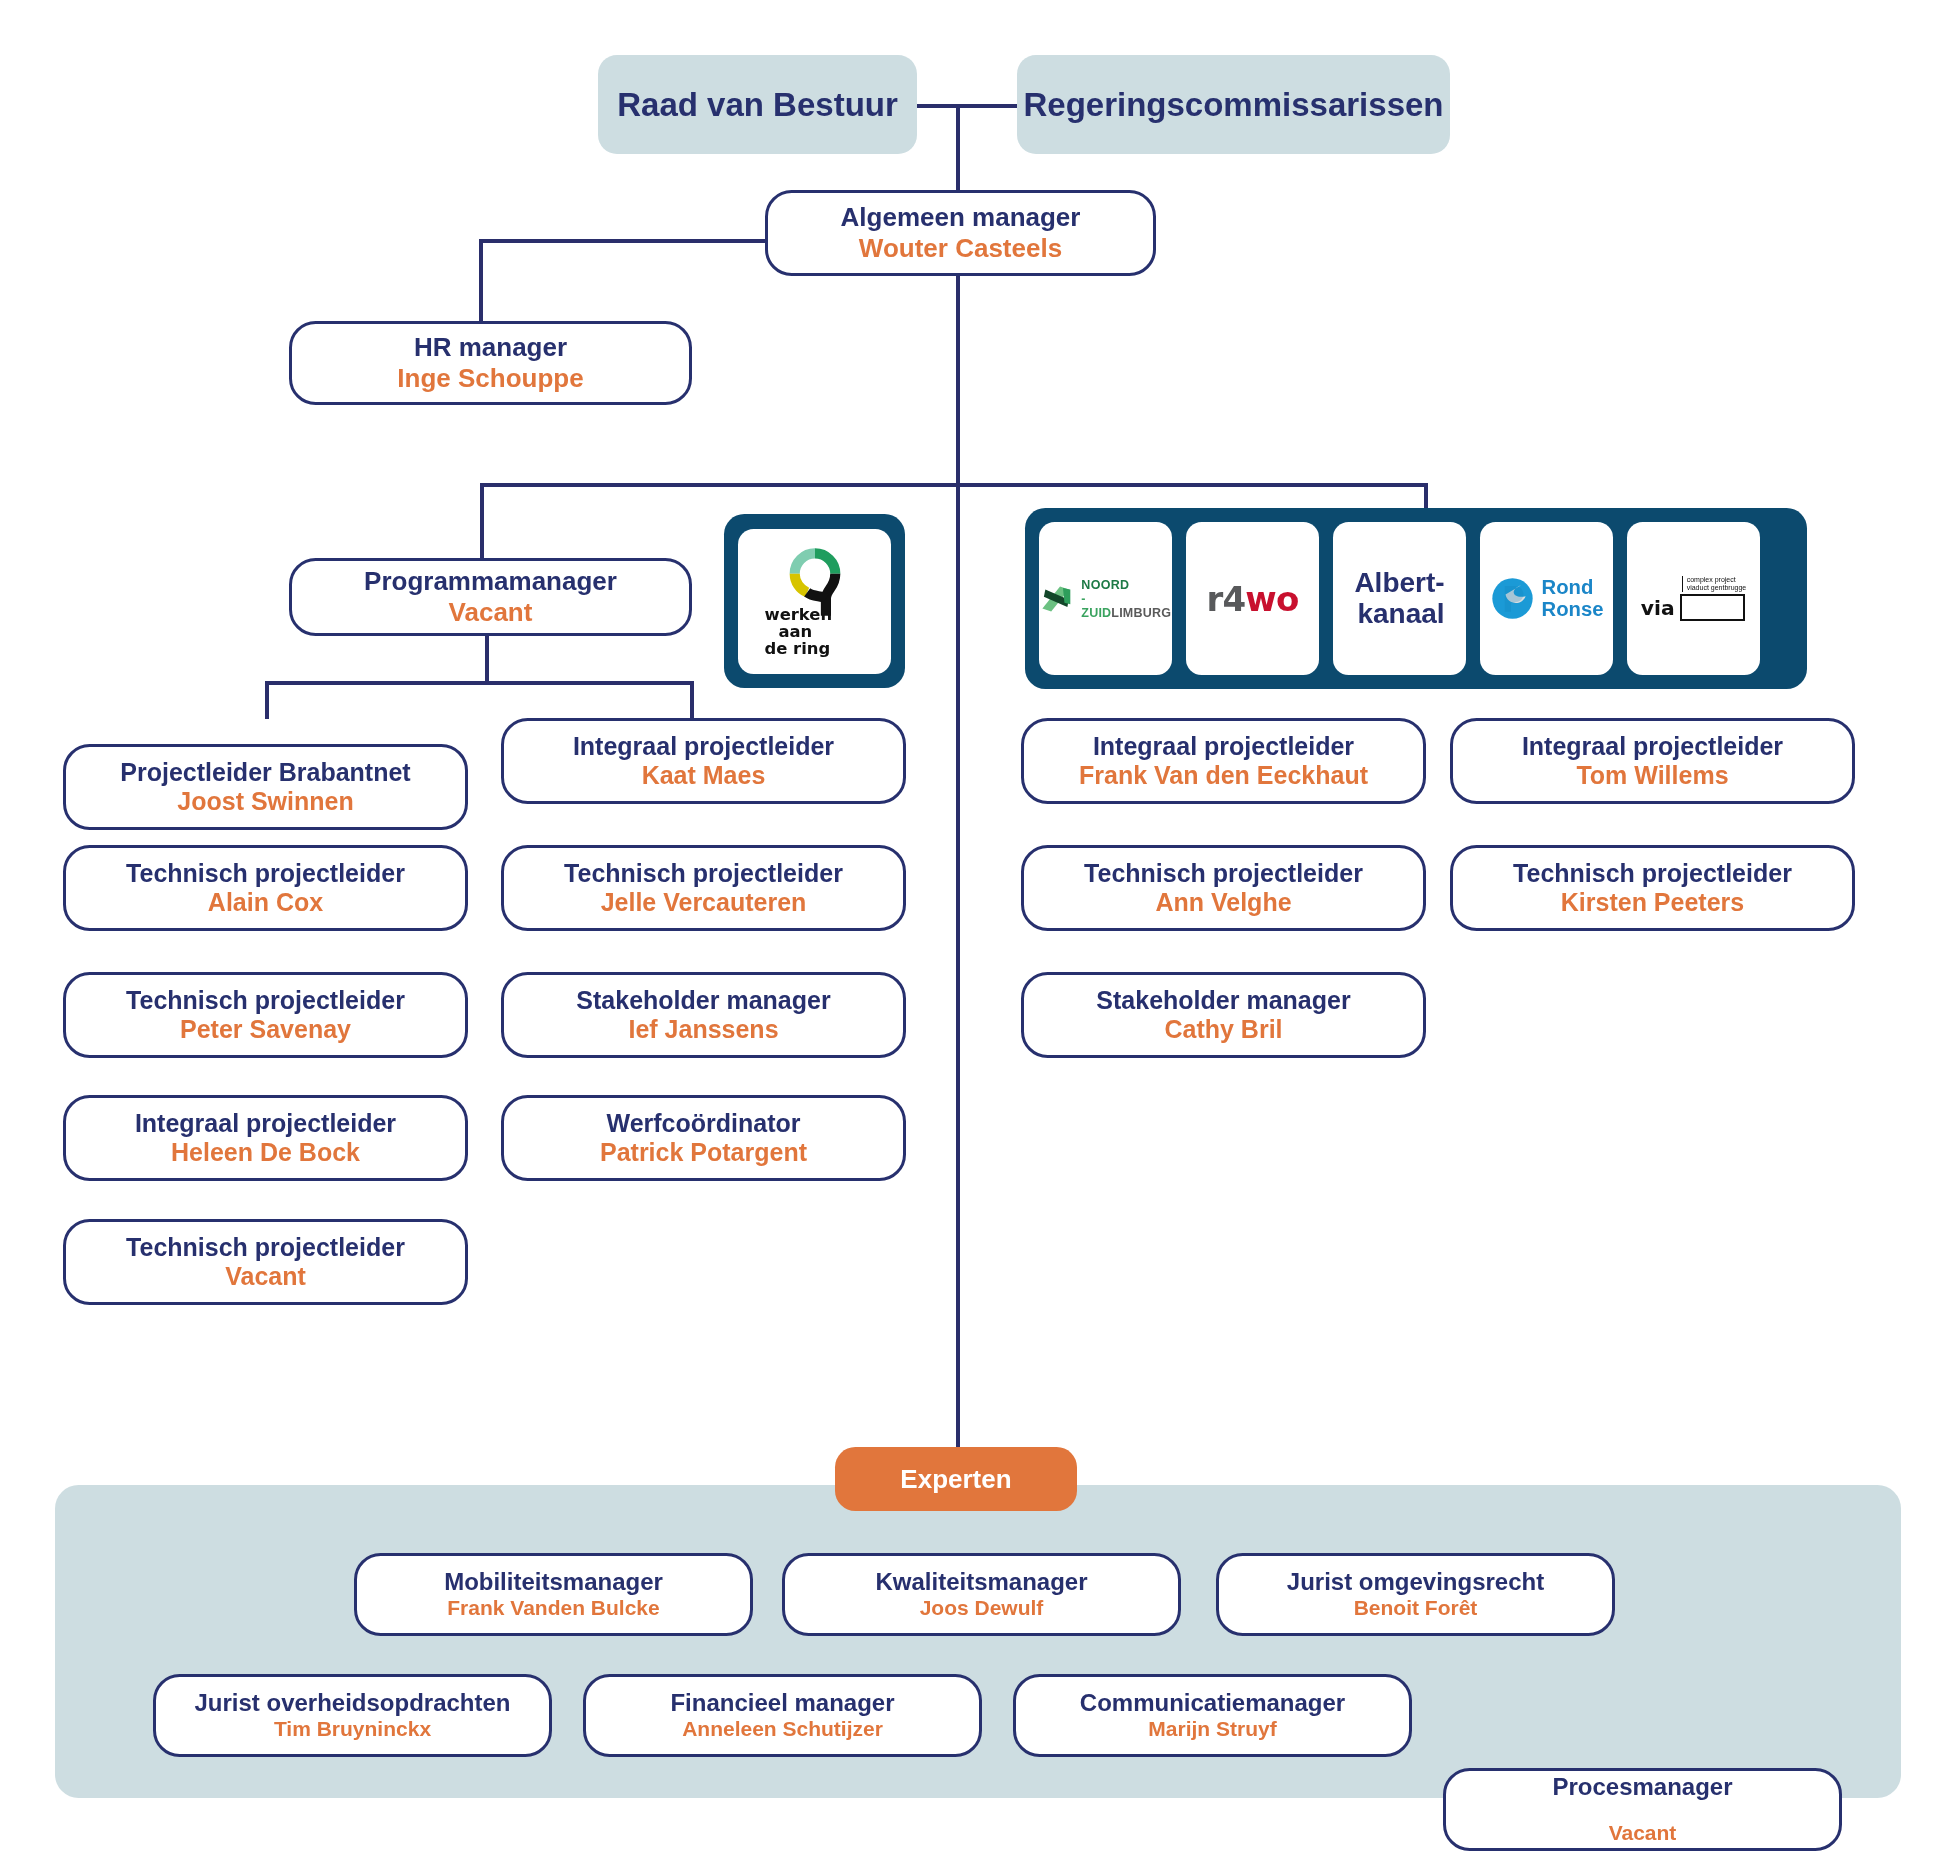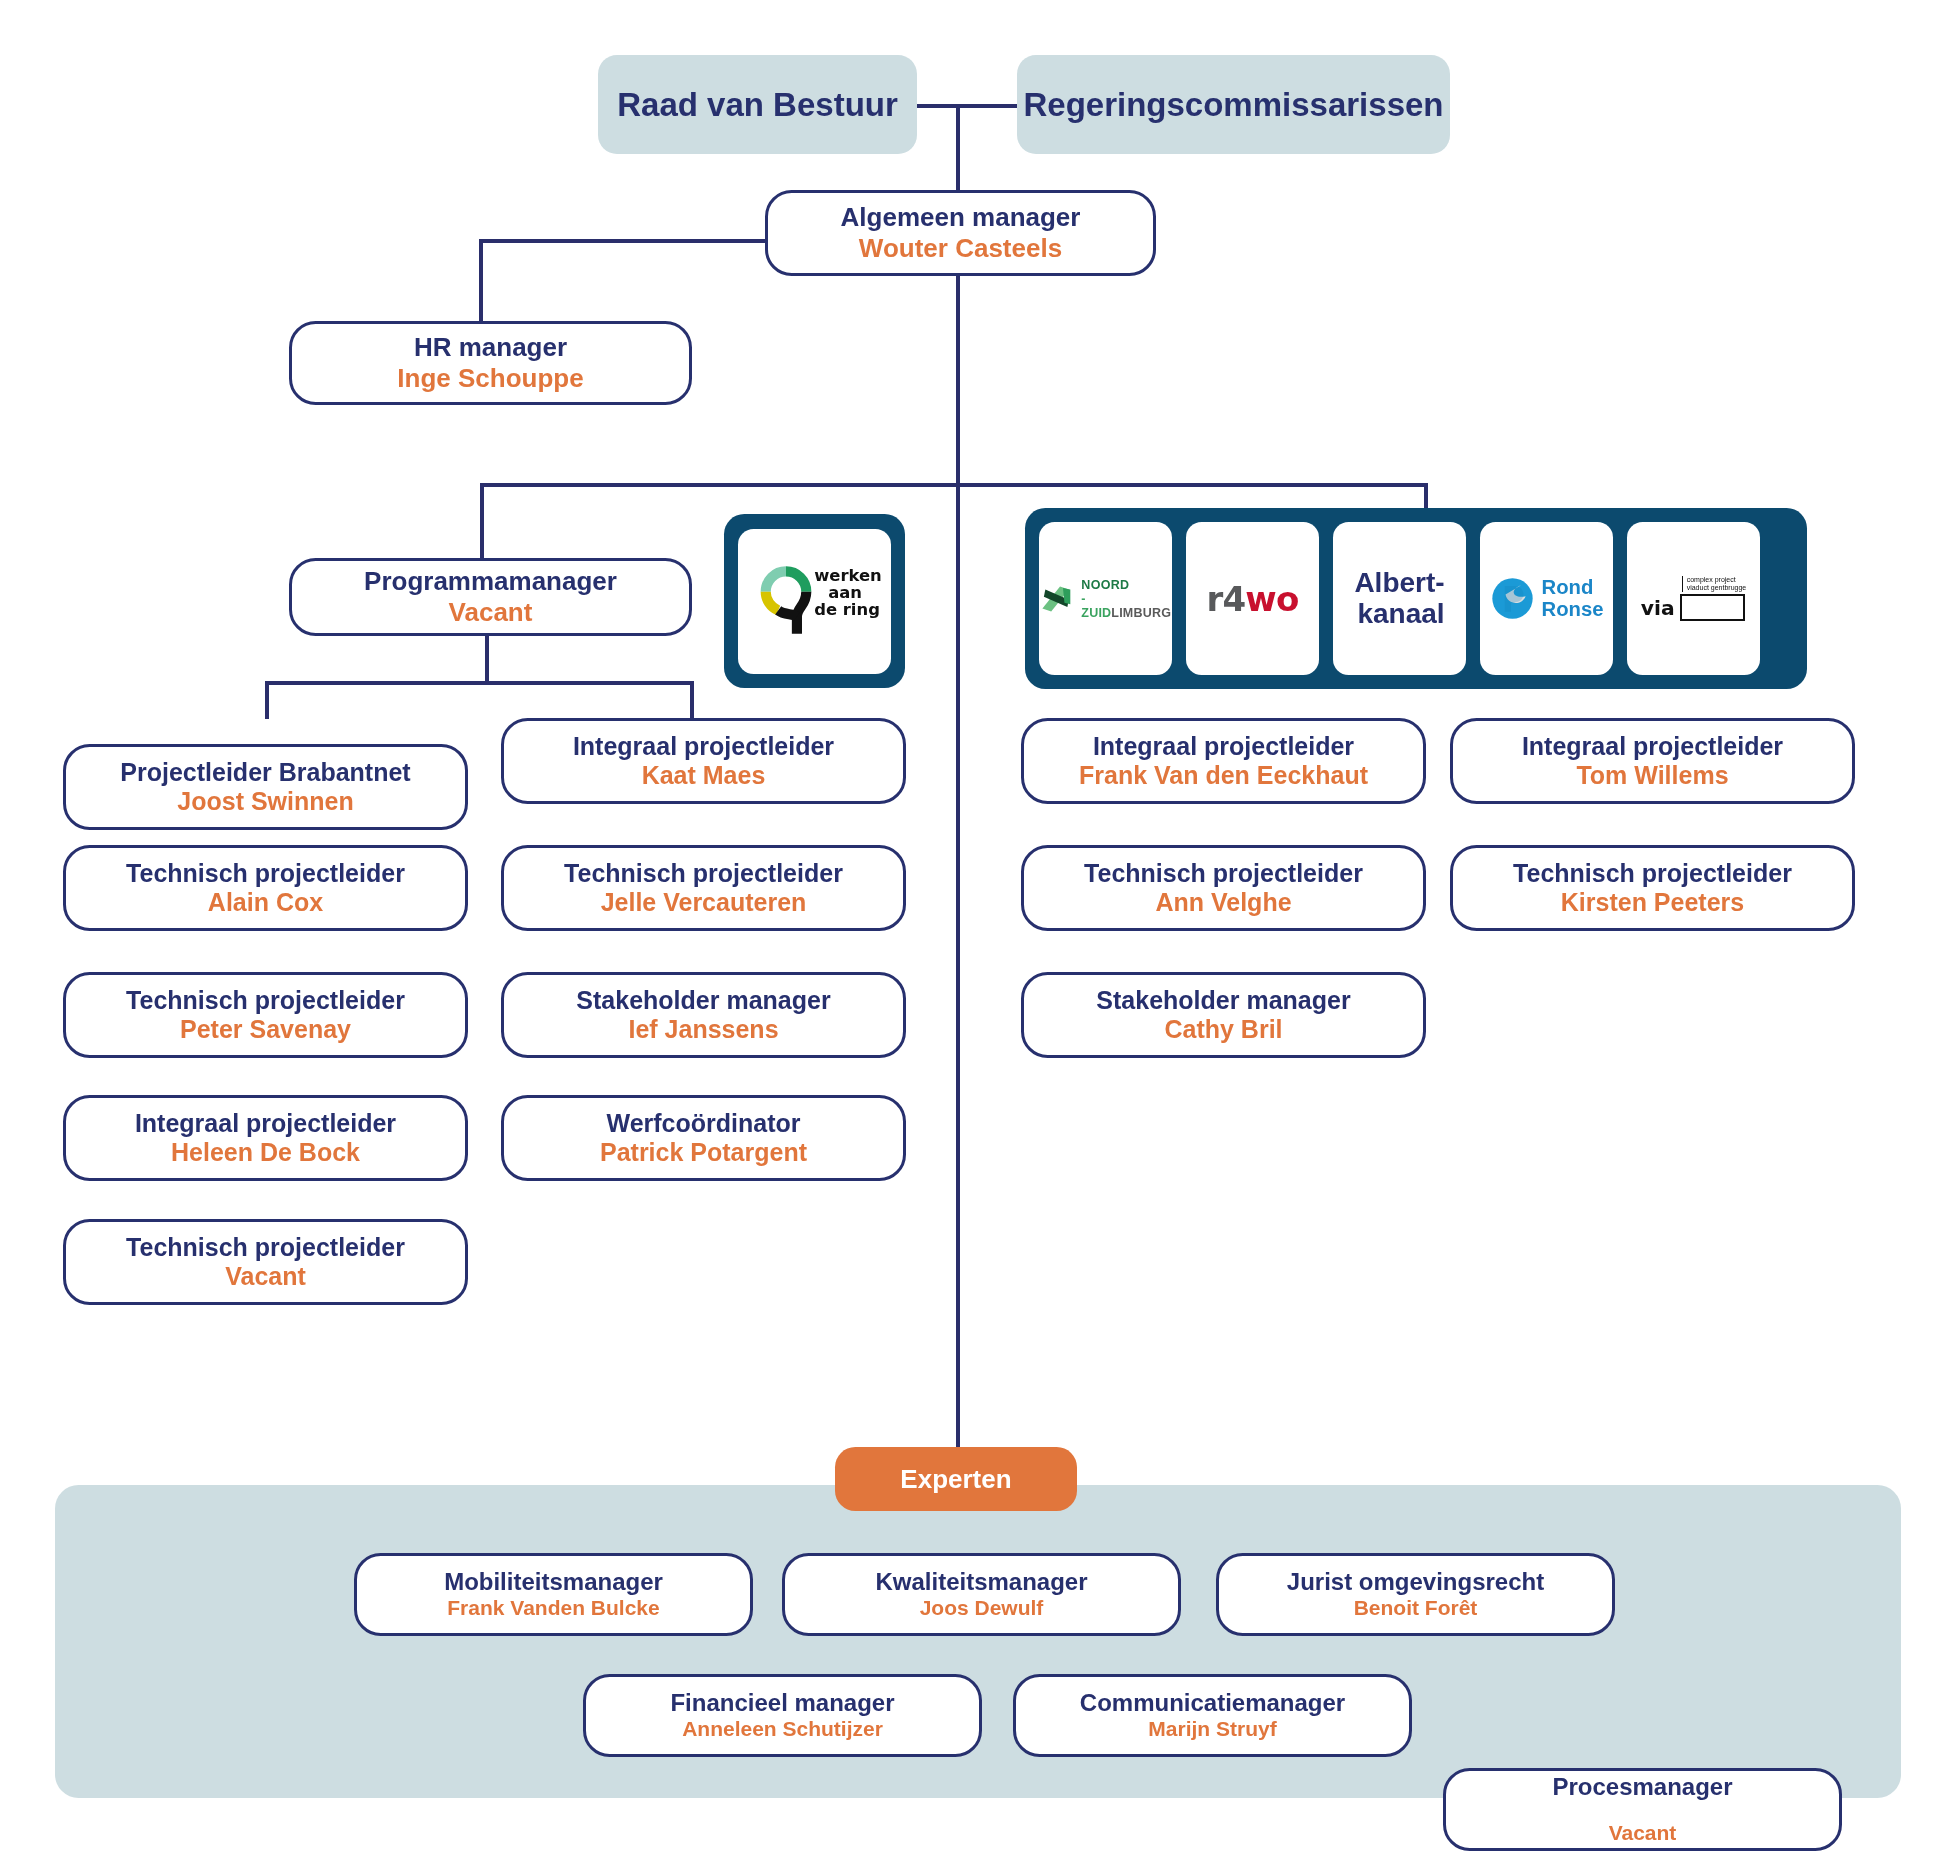--- a/index.html
+++ b/index.html
@@ -78,21 +78,21 @@
   .t-mgr-role{font-size:26px;}
   .t-mgr-person{font-size:26px;}
   .t-node-role{font-size:25px;}
   .t-node-person{font-size:25px;}
   .t-exp-role{font-size:24px;}
   .t-exp-person{font-size:21px;}
   .t-experten{font-size:26px;}
   .t-albert{font-size:28px;line-height:1.1;color:#27306e;font-weight:700;text-align:right;}
 
   
-  .ring-wrap{display:flex;flex-direction:row;align-items:center;justify-content:center;}
+  .ring-wrap{display:flex;flex-direction:column;align-items:flex-start;justify-content:center;}
   .wadr-txt{
     font-family:"DejaVu Sans", sans-serif;
     font-weight:800;color:#111;
     font-size:16.4px;line-height:1.03;text-align:left;
     margin-top:-15.6px;margin-left:-11px;
   }
   .nzl{display:flex;align-items:center;gap:7px;}
   .nzl-txt{font-family:"Liberation Sans",sans-serif;line-height:1.12;}
   .nzl-l1{font-size:12.5px;font-weight:700;color:#1e7a46;letter-spacing:0.3px;}
   .nzl-l2{font-size:12.5px;font-weight:700;letter-spacing:0.2px;}
@@ -300,20 +300,24 @@
   </div>
   <div class="node" style="left:782px;top:1553px;width:399px;height:83px;z-index:5;">
     <span class="role t-exp-role">Kwaliteitsmanager</span>
     <span class="person t-exp-person">Joos Dewulf</span>
   </div>
   <div class="node" style="left:1216px;top:1553px;width:399px;height:83px;z-index:5;">
     <span class="role t-exp-role">Jurist omgevingsrecht</span>
     <span class="person t-exp-person">Benoit Forêt</span>
   </div>
 
+  <div class="node" style="left:153px;top:1674px;width:399px;height:83px;z-index:5;">
+    <span class="role t-exp-role">Jurist overheidsopdrachten</span>
+    <span class="person t-exp-person">Tim Bruyninckx</span>
+  </div>
   <div class="node" style="left:583px;top:1674px;width:399px;height:83px;z-index:5;">
     <span class="role t-exp-role">Financieel manager</span>
     <span class="person t-exp-person">Anneleen Schutijzer</span>
   </div>
   <div class="node" style="left:1013px;top:1674px;width:399px;height:83px;z-index:5;">
     <span class="role t-exp-role">Communicatiemanager</span>
     <span class="person t-exp-person">Marijn Struyf</span>
   </div>
   <div class="node" style="left:1443px;top:1768px;width:399px;height:83px;z-index:5;gap:20px;">
     <span class="role t-exp-role">Procesmanager</span>

